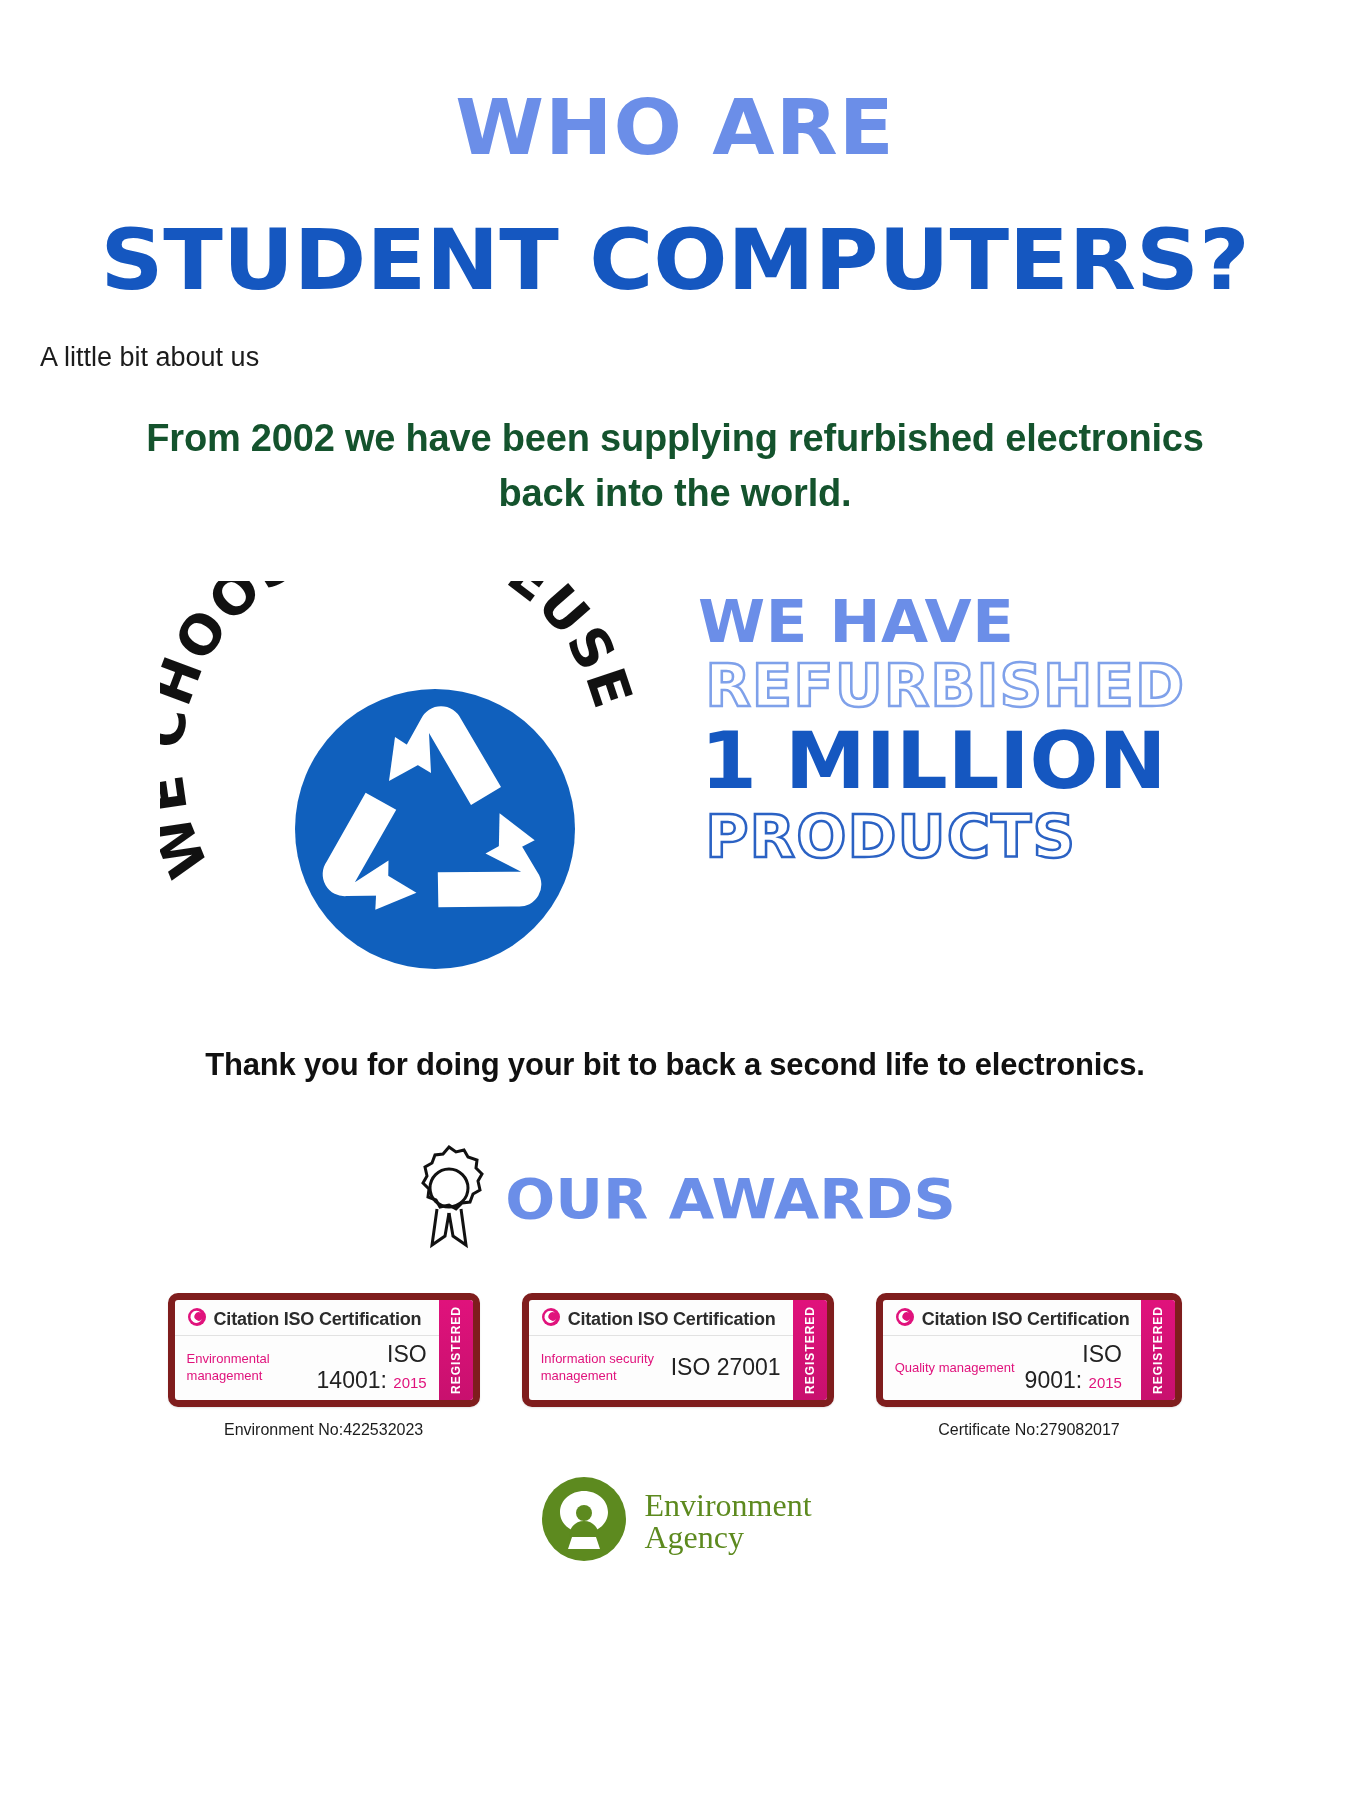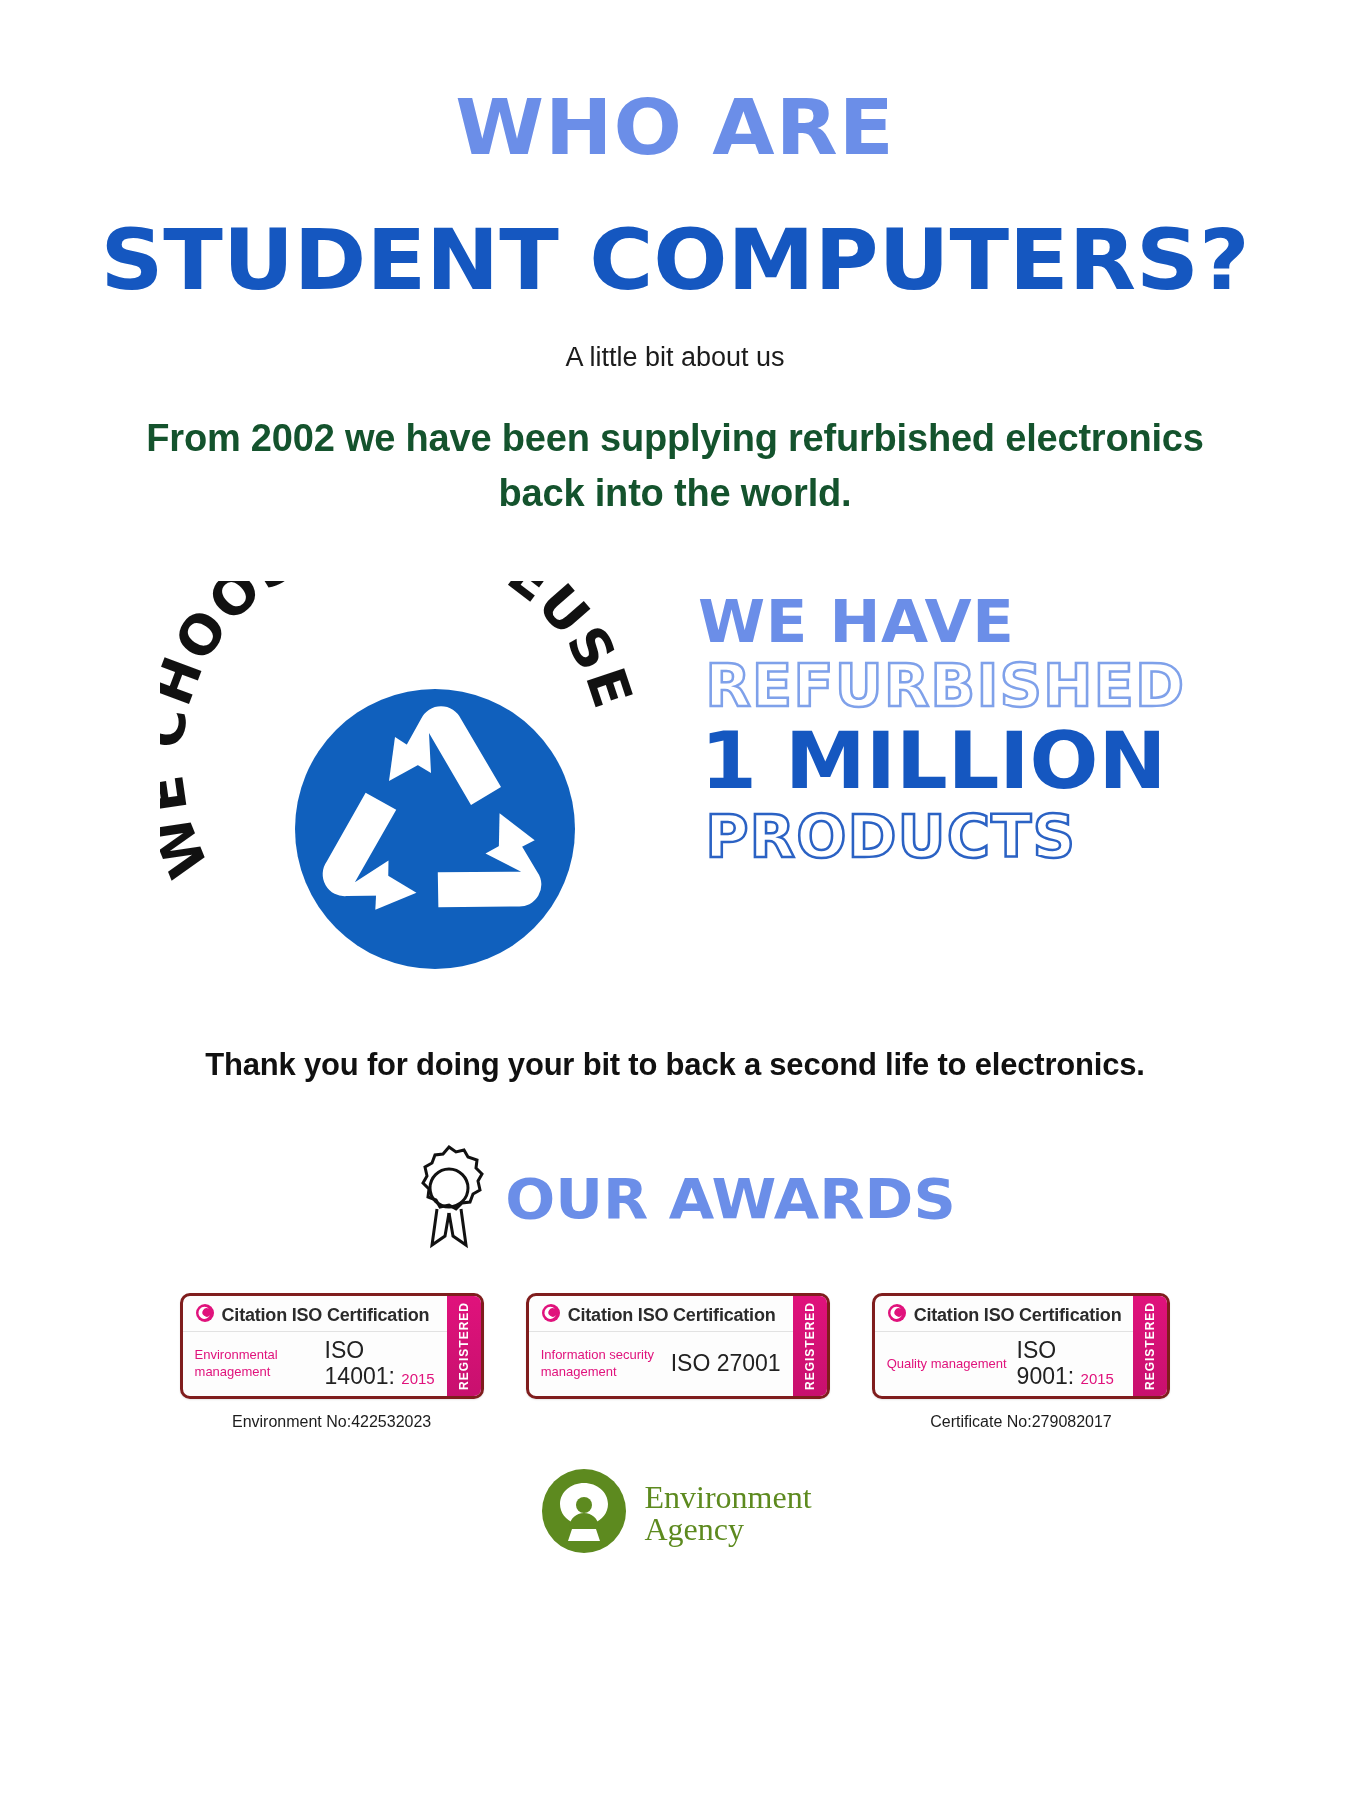--- a/index.html
+++ b/index.html
@@ -43,21 +43,21 @@
     font-weight: 700;
     font-size: 84px;
     letter-spacing: 0px;
     color: #1557c0;
     margin: 0;
     padding-top: 52px;
     line-height: 1.0;
     transform: scaleX(1.04);
   }
   .subhead {
-    text-align: center;
+    text-align: left;
     font-size: 27px;
     color: #1c1c1c;
     margin: 0;
     padding-top: 40px;
     font-weight: 400;
   }
   .intro {
     text-align: center;
     font-size: 38px;
     font-weight: 700;
@@ -164,21 +164,21 @@
     align-items: flex-start;
     gap: 42px;
     padding-top: 38px;
   }
   .cert-col { text-align: center; }
 
   .cert {
     display: flex;
     align-items: stretch;
     background: #fdfdfd;
-    border: 3px solid #7f1d1d;
+    border: 7px solid #7f1d1d;
     border-radius: 10px;
     overflow: hidden;
     box-shadow: 0 1px 2px rgba(0,0,0,0.10);
     height: 100px;
   }
   .cert-main {
     display: flex;
     flex-direction: column;
     justify-content: center;
     padding: 0 0 0 0;
@@ -208,21 +208,21 @@
     font-size: 13px;
     line-height: 1.25;
     color: #e0127c;
     text-align: left;
     max-width: 120px;
   }
   .cert-std {
     font-size: 23px;
     color: #222222;
     line-height: 1.1;
-    text-align: left;
+    text-align: right;
     white-space: nowrap;
   }
   .cert-std .yr {
     font-size: 15px;
     color: #e0127c;
   }
   .cert-reg {
     background: linear-gradient(180deg,#e0127c 0%, #c8106e 100%);
     color: #ffffff;
     width: 34px;

